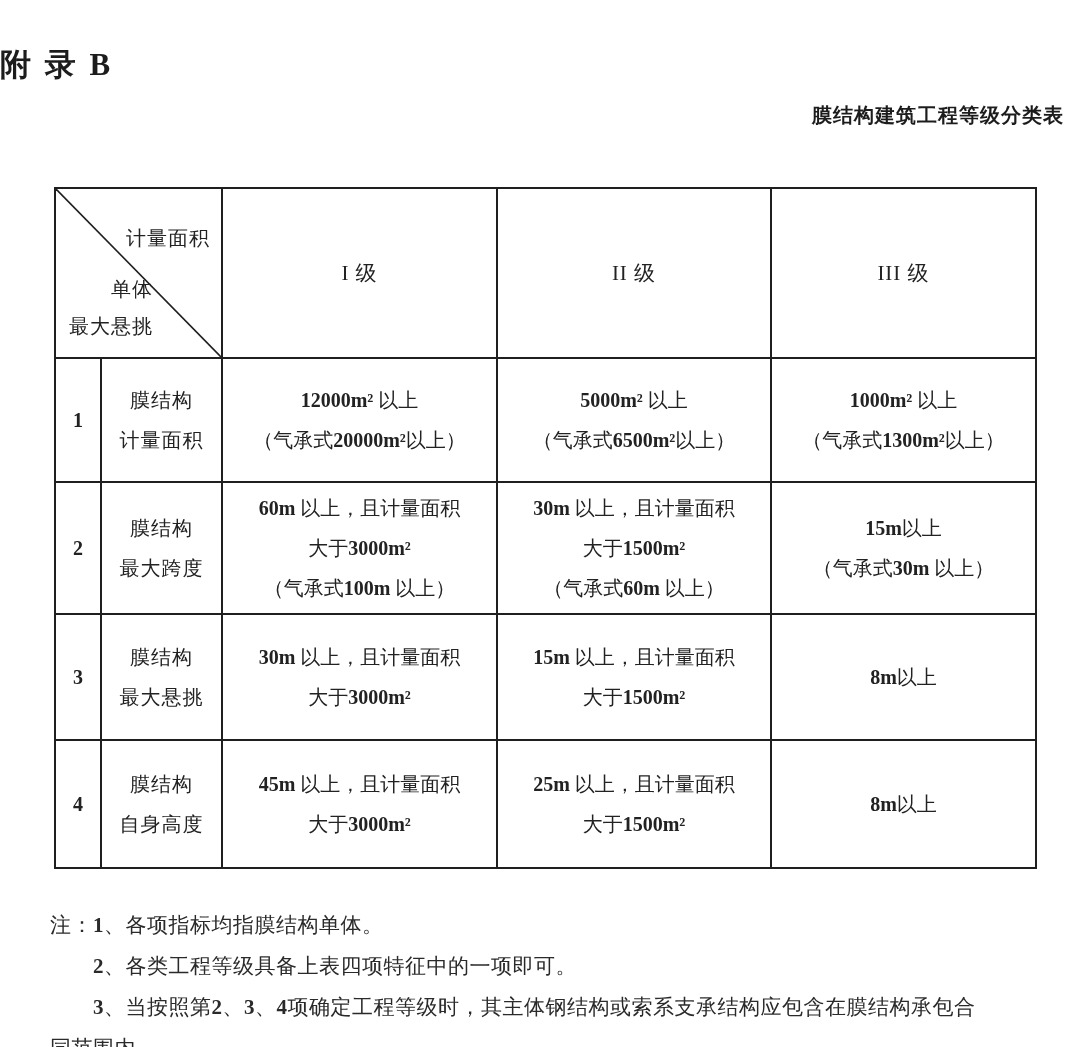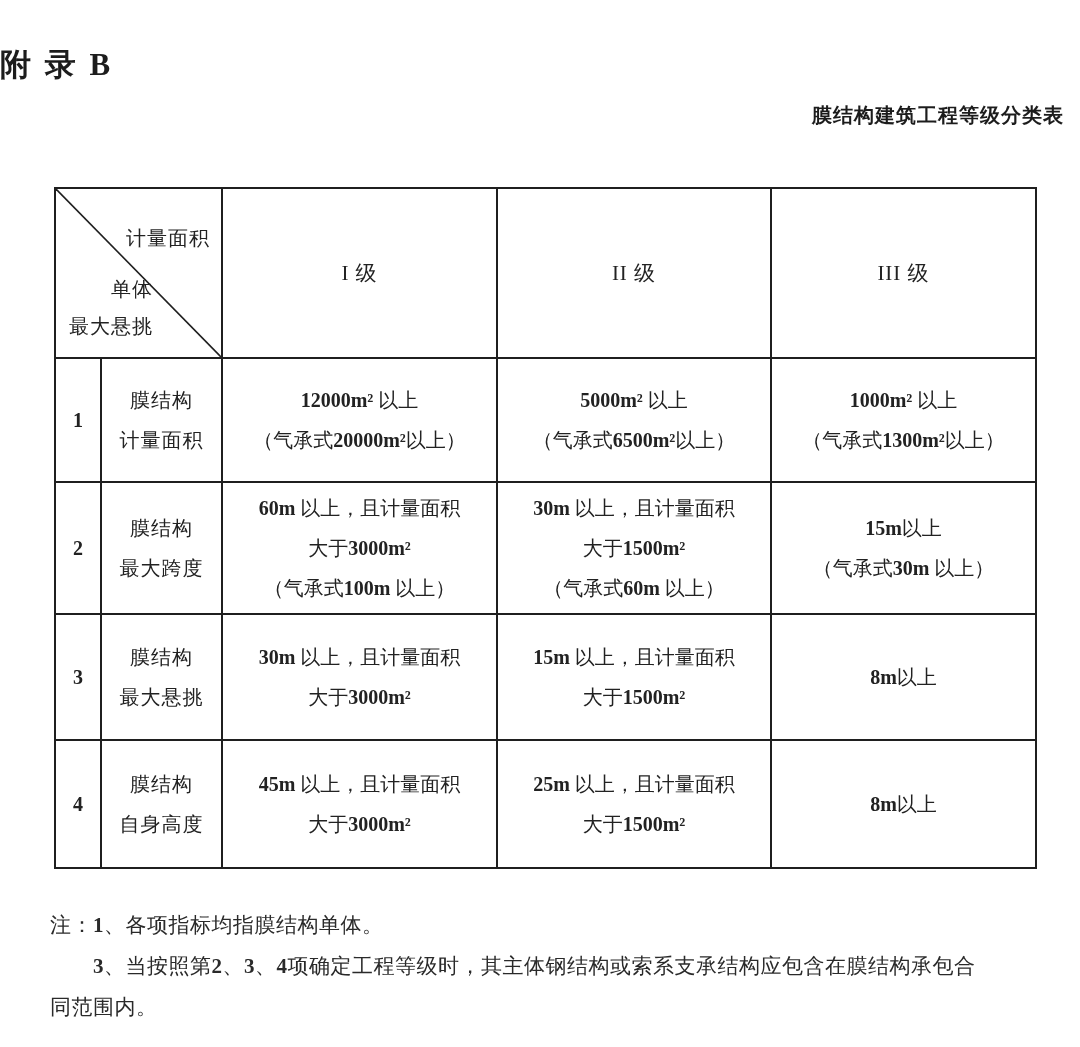--- a/index.html
+++ b/index.html
@@ -195,17 +195,18 @@
         </td>
         <td class="val-cell ab">
           <div><b>8m</b>以上</div>
         </td>
       </tr>
     </tbody>
   </table>
 
   <div class="notes">
     <p class="note-line indent-none ab">注：<b>1</b>、各项指标均指膜结构单体。</p>
+    <p class="note-line indent-num ab"><b>2</b>、各类工程等级具备上表四项特征中的一项即可。</p>
     <p class="note-line indent-num ab"><b>3</b>、当按照第<b>2</b>、<b>3</b>、<b>4</b>项确定工程等级时，其主体钢结构或索系支承结构应包含在膜结构承包合</p>
     <p class="note-line indent-none ab">同范围内。</p>
   </div>
 
 </main>
 
 </body></html>

